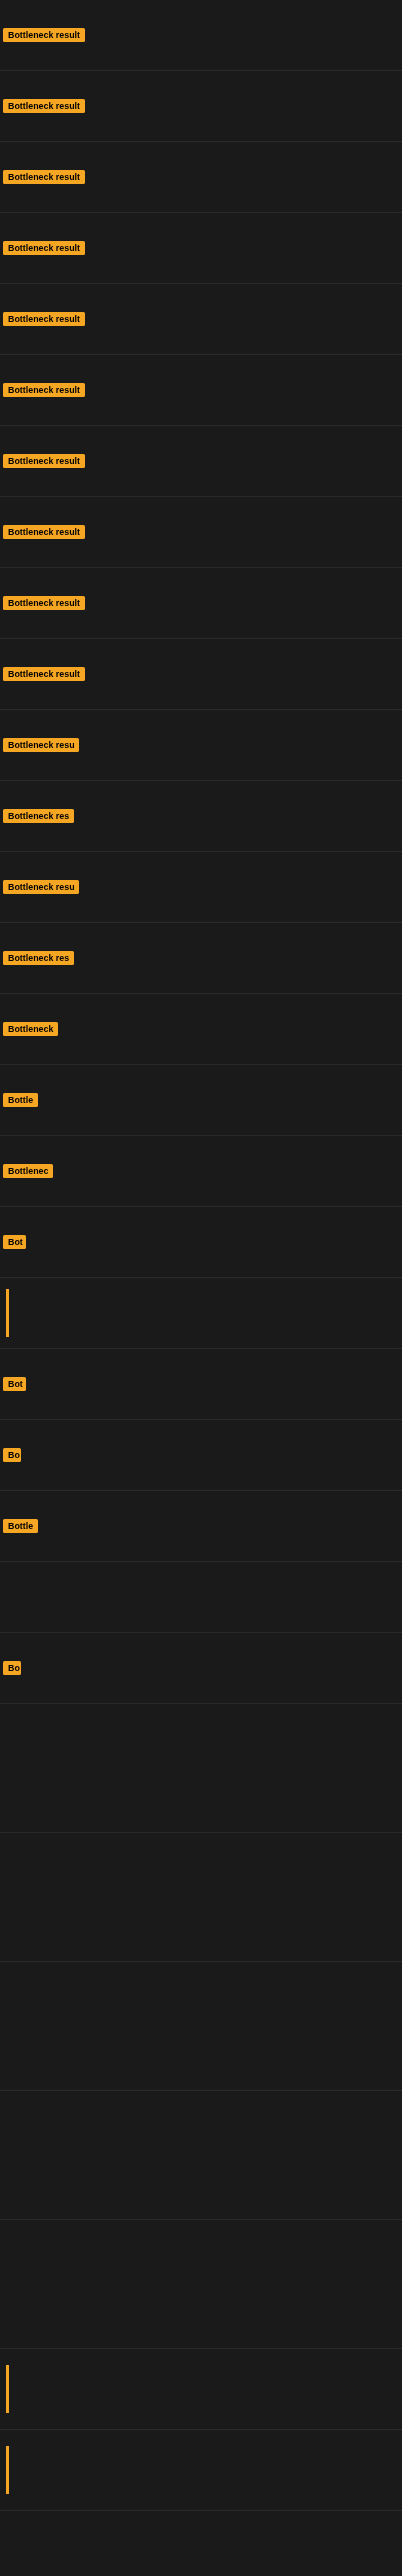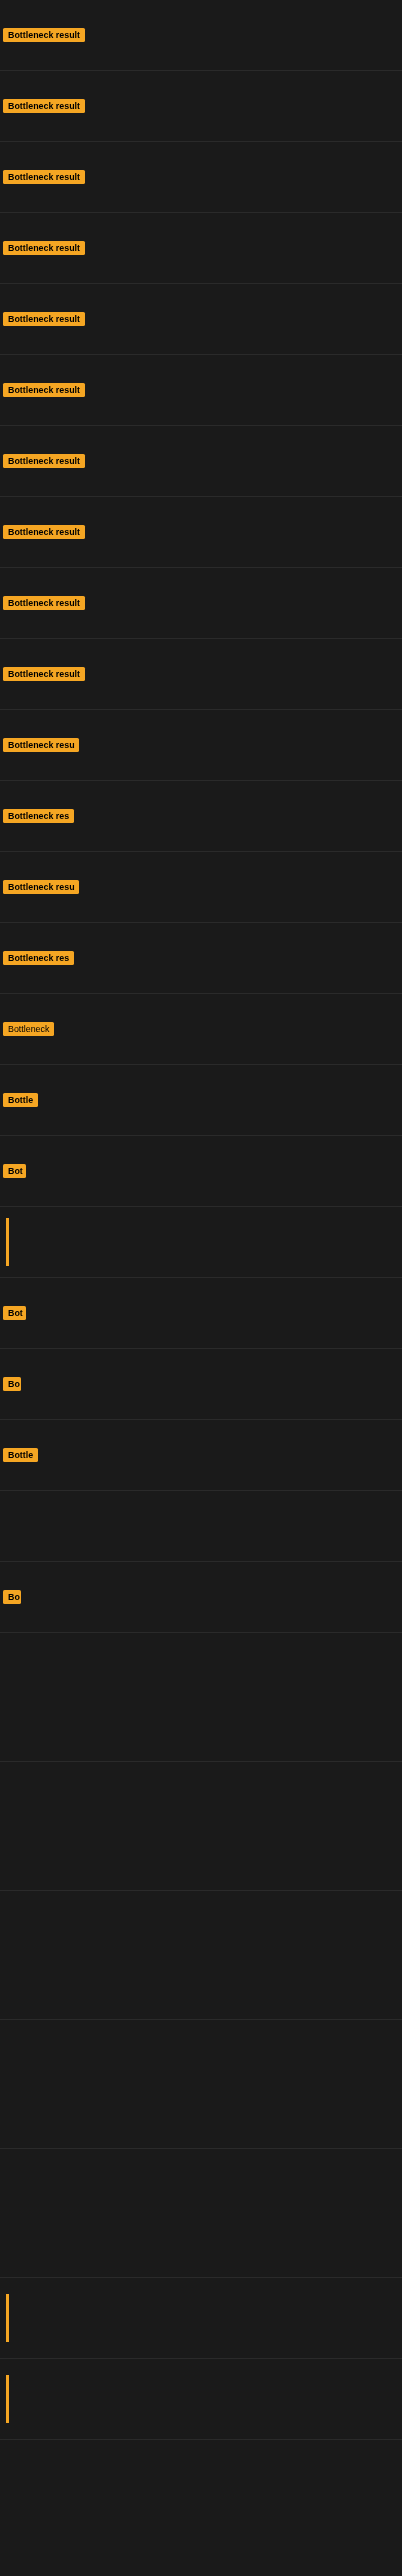--- a/index.html
+++ b/index.html
@@ -66,24 +66,27 @@
       <div style="padding: 4.8px 3.2px; border-bottom: 0.8px solid rgb(42, 42, 42); display: flex; align-items: center; height: 71px;">
         <div style="display: inline-block; background-color: rgb(245, 166, 35); color: rgb(0, 0, 0); font-size: 8.9px; font-weight: bold; padding: 2.4px 4.8px; border-radius: 1.6px; overflow: hidden; white-space: nowrap; max-width: 79px;">Bottleneck res</div>
       </div>
       <div style="padding: 4.8px 3.2px; border-bottom: 0.8px solid rgb(42, 42, 42); display: flex; align-items: center; height: 71px;">
         <div style="display: inline-block; background-color: rgb(245, 166, 35); color: rgb(0, 0, 0); font-size: 8.9px; font-weight: bold; padding: 2.4px 4.8px; border-radius: 1.6px; overflow: hidden; white-space: nowrap; max-width: 85px;">Bottleneck resu</div>
       </div>
       <div style="padding: 4.8px 3.2px; border-bottom: 0.8px solid rgb(42, 42, 42); display: flex; align-items: center; height: 71px;">
         <div style="display: inline-block; background-color: rgb(245, 166, 35); color: rgb(0, 0, 0); font-size: 8.9px; font-weight: bold; padding: 2.4px 4.8px; border-radius: 1.6px; overflow: hidden; white-space: nowrap; max-width: 79px;">Bottleneck res</div>
       </div>
       <div style="padding: 4.8px 3.2px; border-bottom: 0.8px solid rgb(42, 42, 42); display: flex; align-items: center; height: 71px;">
-        <div style="display: inline-block; background-color: rgb(245, 166, 35); color: rgb(0, 0, 0); font-size: 8.9px; font-weight: normal; padding: 2.4px 4.8px; border-radius: 1.6px; overflow: hidden; white-space: nowrap; max-width: 56px;">Bottleneck</div>
+        <div style="display: inline-block; background-color: rgb(245, 166, 35); color: rgb(0, 0, 0); font-size: 8.9px; font-weight: bold; padding: 2.4px 4.8px; border-radius: 1.6px; overflow: hidden; white-space: nowrap; max-width: 56px;">Bottleneck</div>
       </div>
       <div style="padding: 4.8px 3.2px; border-bottom: 0.8px solid rgb(42, 42, 42); display: flex; align-items: center; height: 71px;">
         <div style="display: inline-block; background-color: rgb(245, 166, 35); color: rgb(0, 0, 0); font-size: 8.9px; font-weight: bold; padding: 2.4px 4.8px; border-radius: 1.6px; overflow: hidden; white-space: nowrap; max-width: 36px;">Bottle</div>
+      </div>
+      <div style="padding: 4.8px 3.2px; border-bottom: 0.8px solid rgb(42, 42, 42); display: flex; align-items: center; height: 71px;">
+        <div style="display: inline-block; background-color: rgb(245, 166, 35); color: rgb(0, 0, 0); font-size: 8.9px; font-weight: bold; padding: 2.4px 4.8px; border-radius: 1.6px; overflow: hidden; white-space: nowrap; max-width: 50px;">Bottlenec</div>
       </div>
       <div style="padding: 4.8px 3.2px; border-bottom: 0.8px solid rgb(42, 42, 42); display: flex; align-items: center; height: 71px;">
         <div style="display: inline-block; background-color: rgb(245, 166, 35); color: rgb(0, 0, 0); font-size: 8.9px; font-weight: bold; padding: 2.4px 4.8px; border-radius: 1.6px; overflow: hidden; white-space: nowrap; max-width: 22.5px;">Bot</div>
       </div>
       <div style="padding: 4.8px 3.2px; border-bottom: 0.8px solid rgb(42, 42, 42); display: flex; align-items: center; height: 71px;">
         <div style="width: 2.4px; height: 48px; background-color: rgb(245, 166, 35); margin-left: 3.2px;"></div>
       </div>
       <div style="padding: 4.8px 3.2px; border-bottom: 0.8px solid rgb(42, 42, 42); display: flex; align-items: center; height: 71px;">
         <div style="display: inline-block; background-color: rgb(245, 166, 35); color: rgb(0, 0, 0); font-size: 8.9px; font-weight: bold; padding: 2.4px 4.8px; border-radius: 1.6px; overflow: hidden; white-space: nowrap; max-width: 22.5px;">Bot</div>
       </div>

